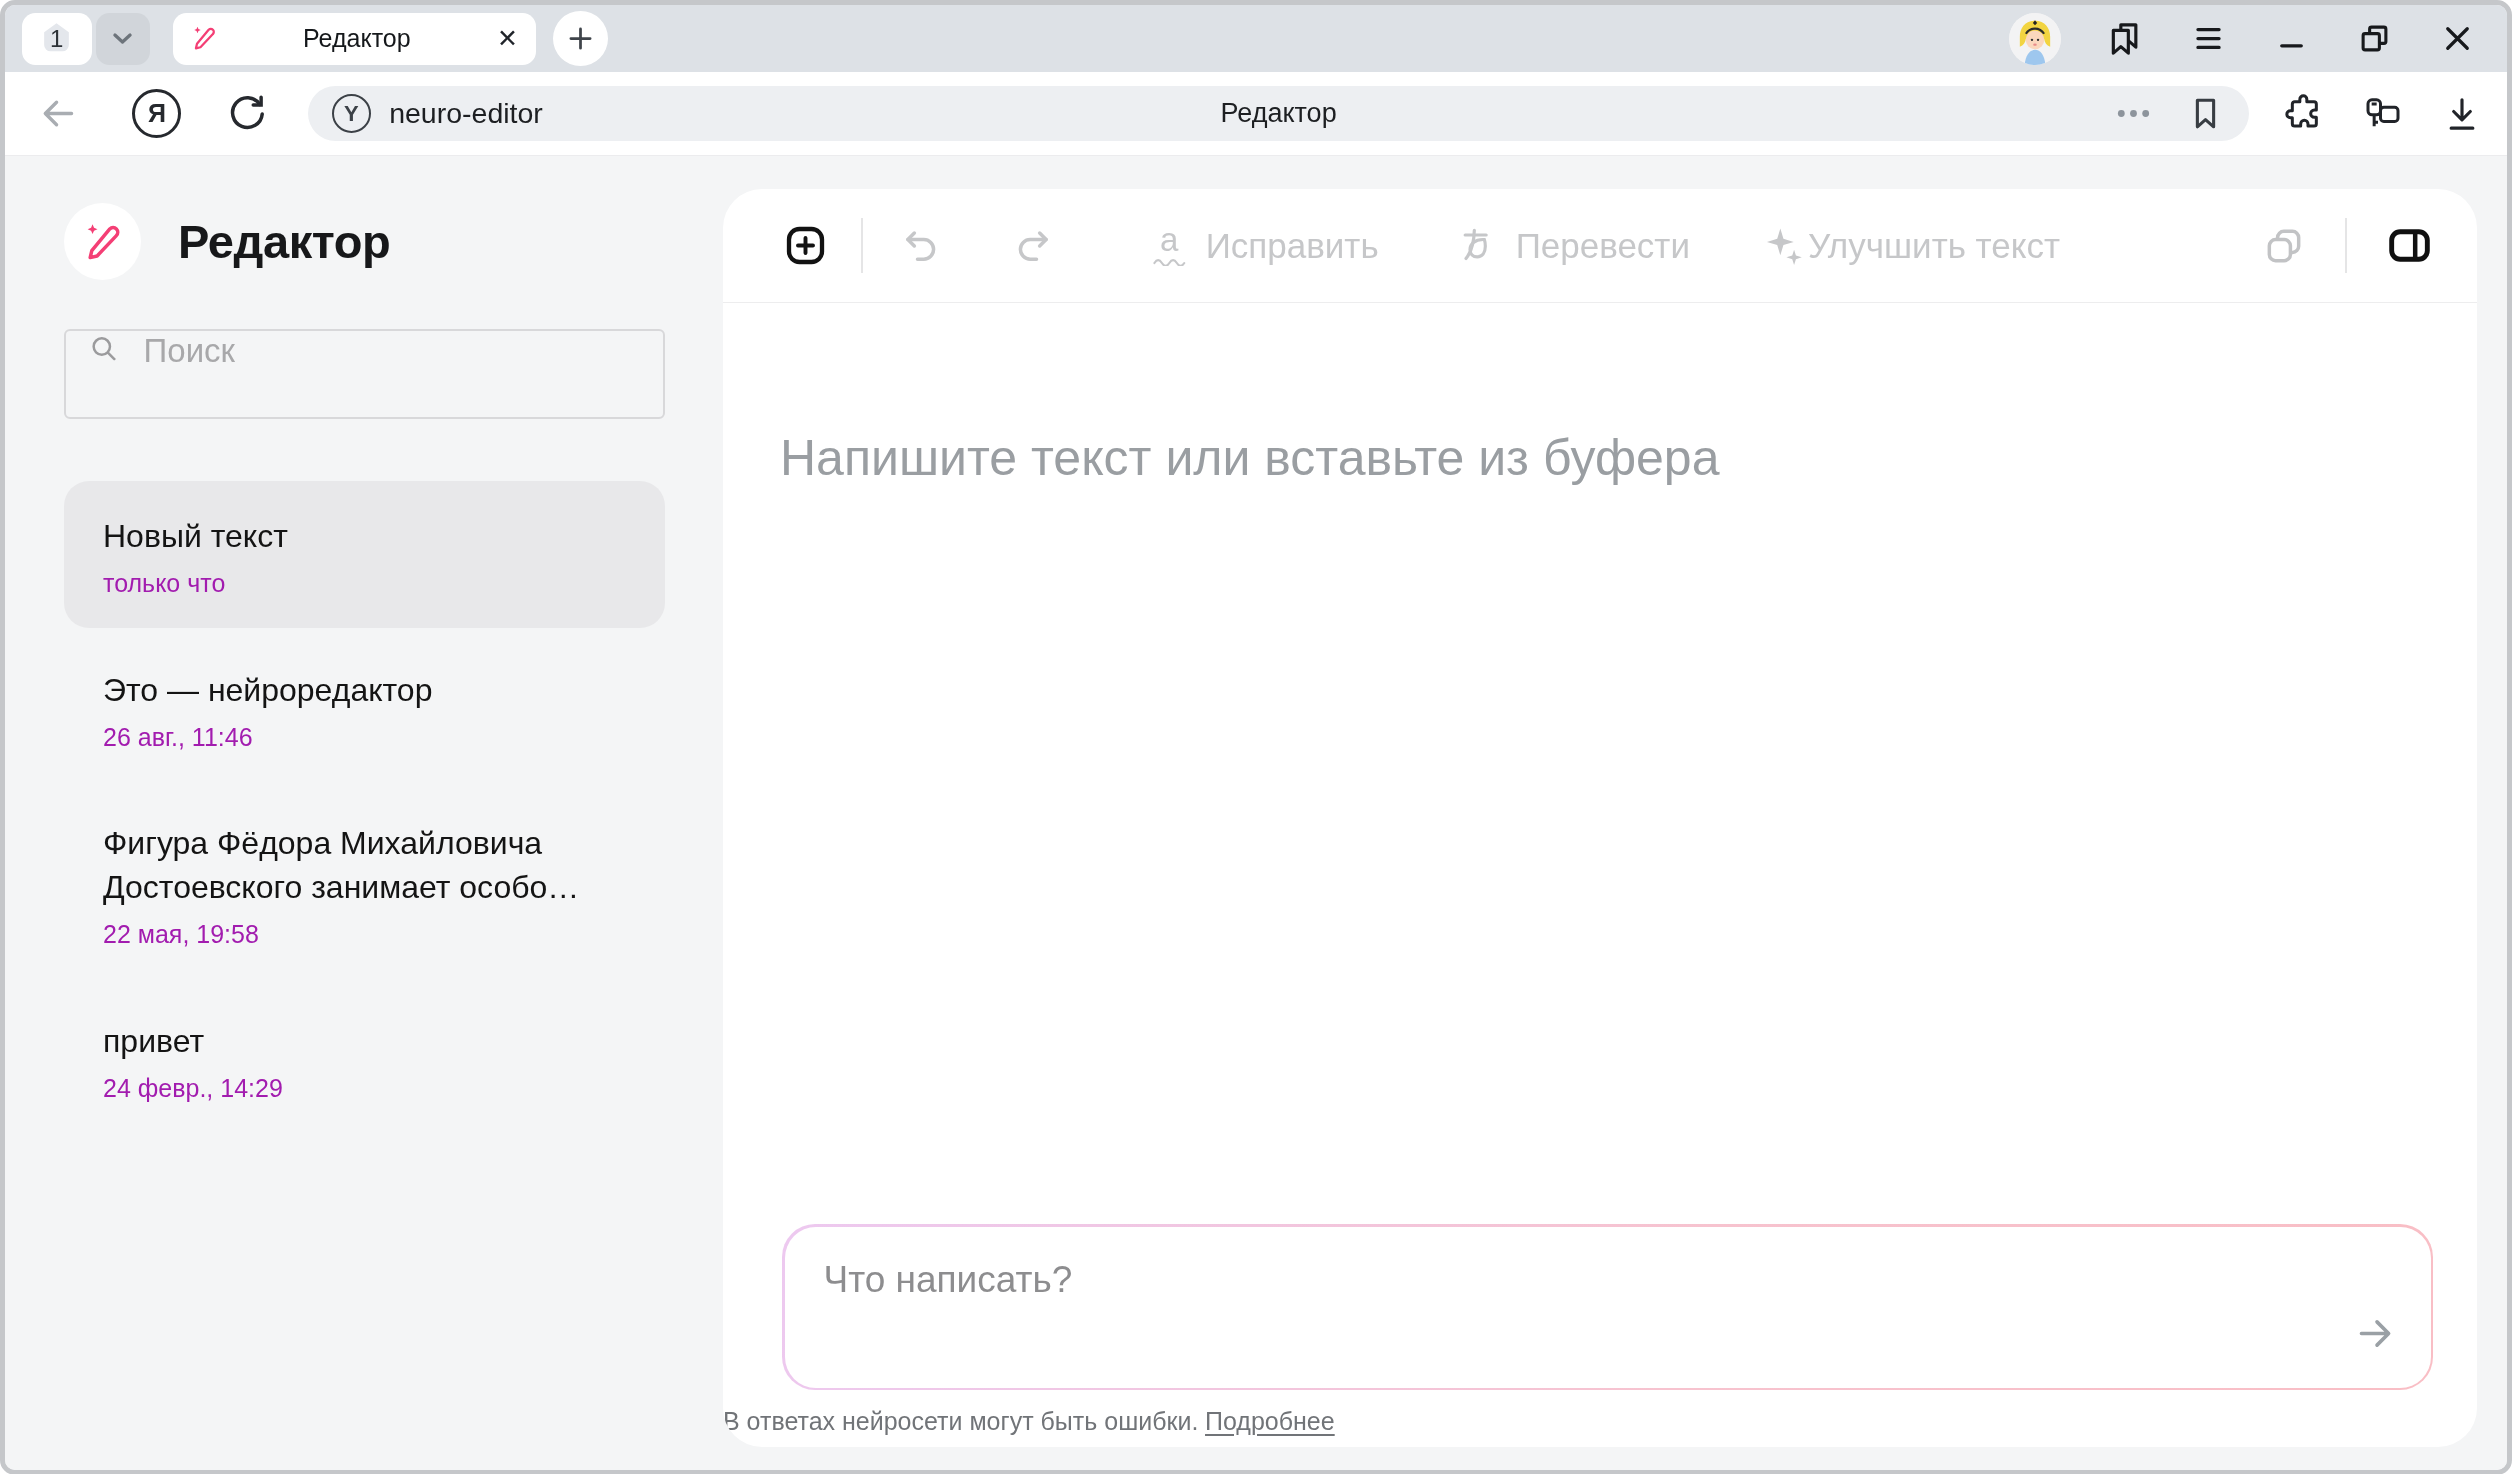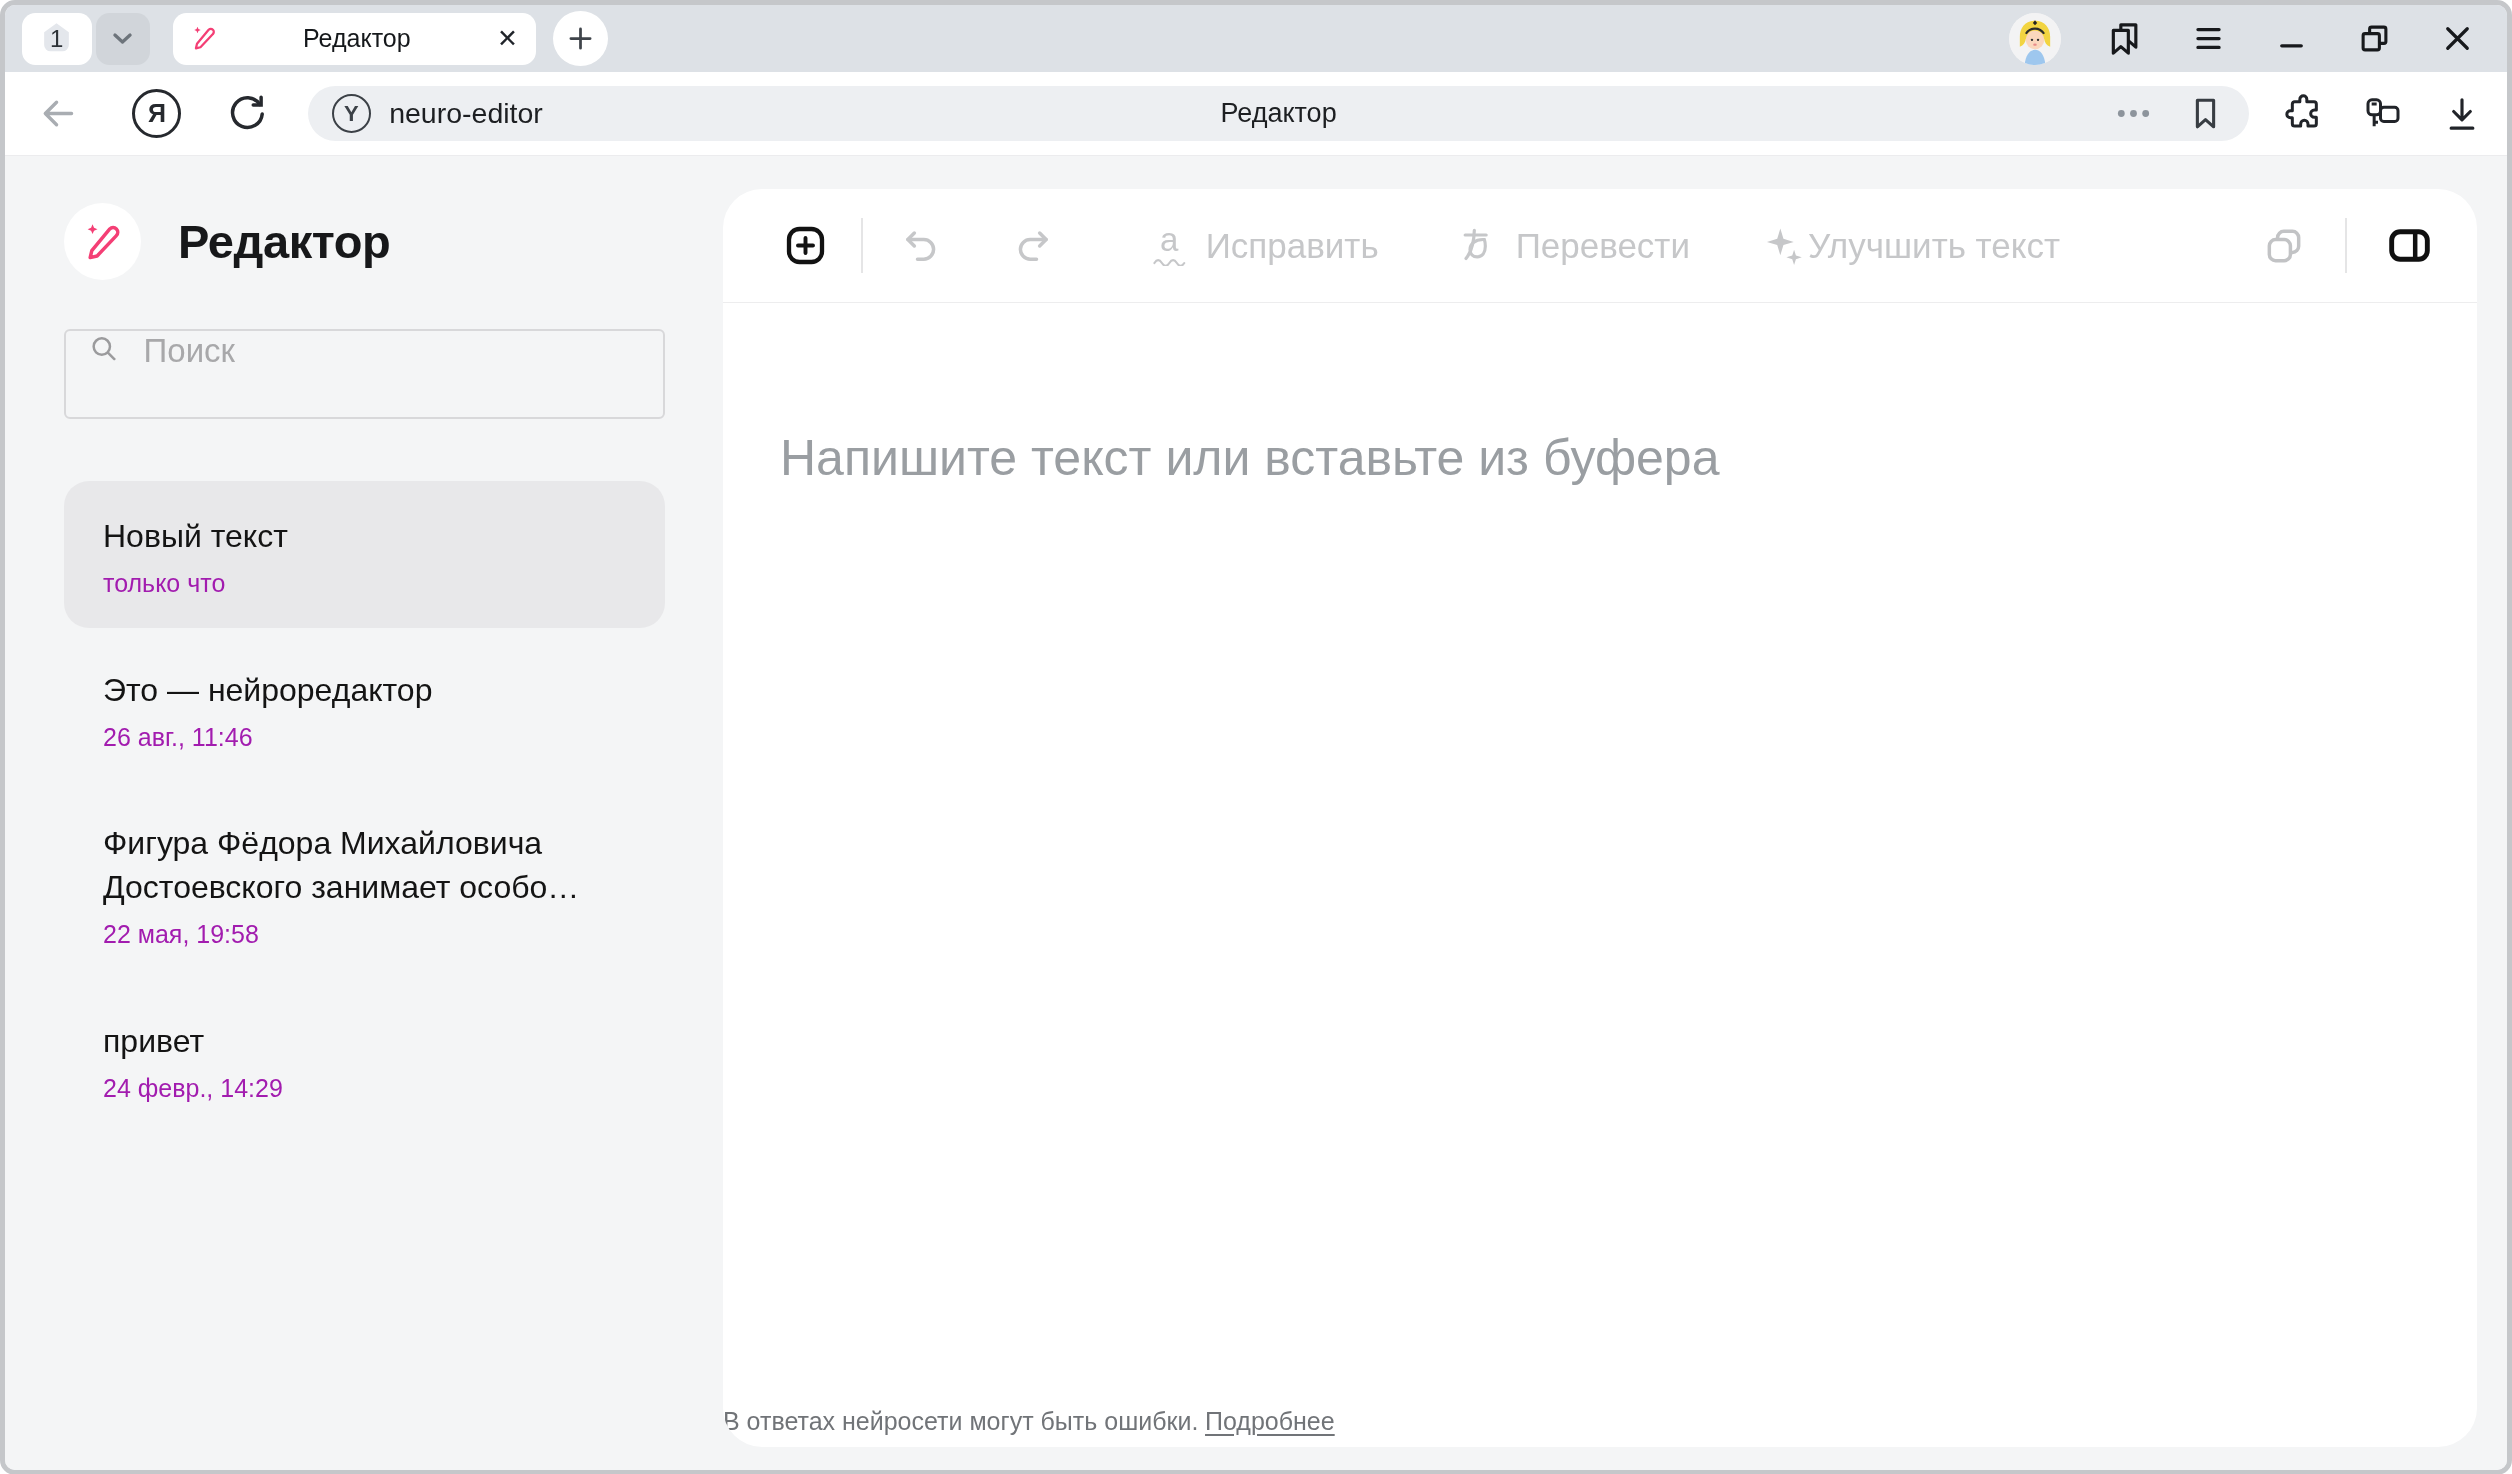--- a/index.html
+++ b/index.html
@@ -315,20 +315,28 @@
           </svg>
         <div class="tb-divider"></div>
         <svg class="tb-panel" viewBox="0 0 24 24" width="47" height="47" stroke="currentColor" fill="none">
             <rect x="2.9" y="5" width="18.2" height="14" rx="4.3" stroke-width="2.5"></rect>
             <path d="M14.9 5v14" stroke-width="2.3"></path>
           </svg>
       </div>
 
       <div class="editor-ph">Напишите текст или вставьте из буфера</div>
 
+      <div class="prompt">
+        <div class="prompt-inner">
+          <textarea placeholder="Что написать?" style=""></textarea>
+          <svg class="send" viewBox="0 0 24 24" stroke="currentColor" stroke-width="1.9" stroke-linecap="round" stroke-linejoin="round" fill="none">
+              <path d="M4.5 12h14.5M12.8 5.8l6.2 6.2-6.2 6.2"></path>
+            </svg>
+        </div>
+      </div>
 
       <div class="disclaimer">
         <span>В ответах нейросети могут быть ошибки.</span><span class="link">Подробнее</span>
       </div>
     </div>
   </div>
 </div>
 
 
 </body></html>

